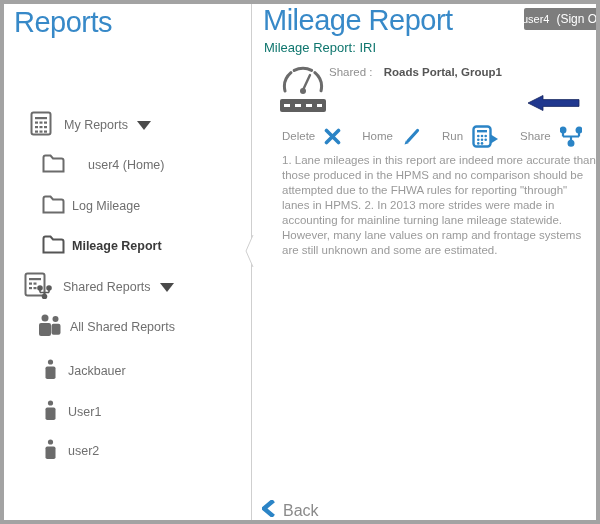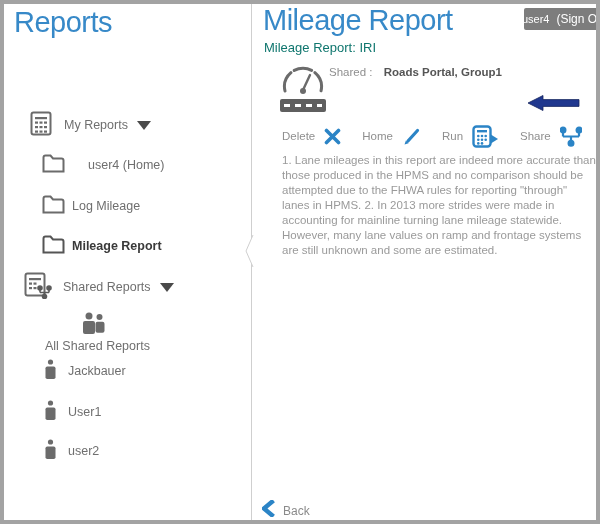--- a/index.html
+++ b/index.html
@@ -16,21 +16,21 @@
   .srow{position:absolute;display:flex;align-items:center;height:30px;}
   .srow .lbl{font-size:12.5px;color:#6f6f6f;white-space:nowrap;}
   .srow .lbl.bold{font-weight:bold;color:#3a3a3a;}
   .tri{display:inline-block;width:0;height:0;border-left:7px solid transparent;border-right:7px solid transparent;border-top:9px solid #4a4a4a;margin-left:9px;}
   .r0{left:26px;top:70px;}  .r0 .lbl{margin-left:10px;}
   .r1{left:26px;top:106px;} .r1 .lbl{margin-left:10px;}
   .r2{left:38px;top:146px;} .r2 .lbl{margin-left:23px;}
   .r3{left:38px;top:187px;} .r3 .lbl{margin-left:7px;}
   .r4{left:38px;top:227px;} .r4 .lbl{margin-left:7px;}
   .r5{left:20px;top:268px;} .r5 .lbl{margin-left:11px;}
-  .r6{left:33px;top:308px;flex-direction:column;} .r6 .lbl{margin-left:8px;}
+  .r6{left:33px;top:308px;} .r6 .lbl{margin-left:8px;}
   .r7{left:40px;top:352px;} .r7 .lbl{margin-left:11px;}
   .r8{left:40px;top:393px;} .r8 .lbl{margin-left:11px;}
   .r9{left:40px;top:432px;} .r9 .lbl{margin-left:11px;}
   
   .main-title{position:absolute;left:259px;top:0px;font-size:29px;font-weight:300;color:#3789c8;letter-spacing:-.5px;}
   .main-sub{position:absolute;left:260px;top:36px;font-size:13px;color:#0f766e;}
   .user-btn{position:absolute;left:520px;top:4px;width:85px;height:22px;background:#7d7d7d;color:#fff;
     border-radius:2px;display:flex;align-items:center;justify-content:center;white-space:nowrap;cursor:default;}
   .user-btn .u{font-size:11px;} .user-btn .s{font-size:12px;margin-left:7px;}
   .gauge{position:absolute;left:277px;top:62px;}
@@ -39,21 +39,21 @@
     background:repeating-linear-gradient(90deg,#fff 0 6px,transparent 6px 11px);}
   .meta{position:absolute;left:325px;top:62px;font-size:11.5px;color:#8f8f8f;line-height:13.5px;white-space:nowrap;}
   .meta .dark{color:#555;font-weight:bold;margin-left:8px;}
   .nav-arrow{position:absolute;left:524px;top:91px;}
   .actions{position:absolute;left:278px;top:119px;display:flex;align-items:center;height:26px;}
   .actions .alabel{font-size:11.5px;color:#8f8f8f;}
   .actions .aicon{margin-left:9px;display:flex;align-items:center;cursor:pointer;}
   .actions .gap{margin-left:21px;}
   .desc{position:absolute;left:278px;top:149px;width:314px;font-size:11.5px;line-height:15px;color:#9a9a9a;}
   .back{position:absolute;left:258px;top:496px;display:flex;align-items:center;cursor:pointer;}
-  .back .blabel{font-size:12px;color:#8a8a8a;margin-left:8px;}
+  .back .blabel{font-size:16px;color:#8a8a8a;margin-left:8px;}
 </style>
 </head>
 <body>
 
 <div class="frame">
 
   <div class="sidebar">
     <div class="side-title">Reports</div>
 
 

